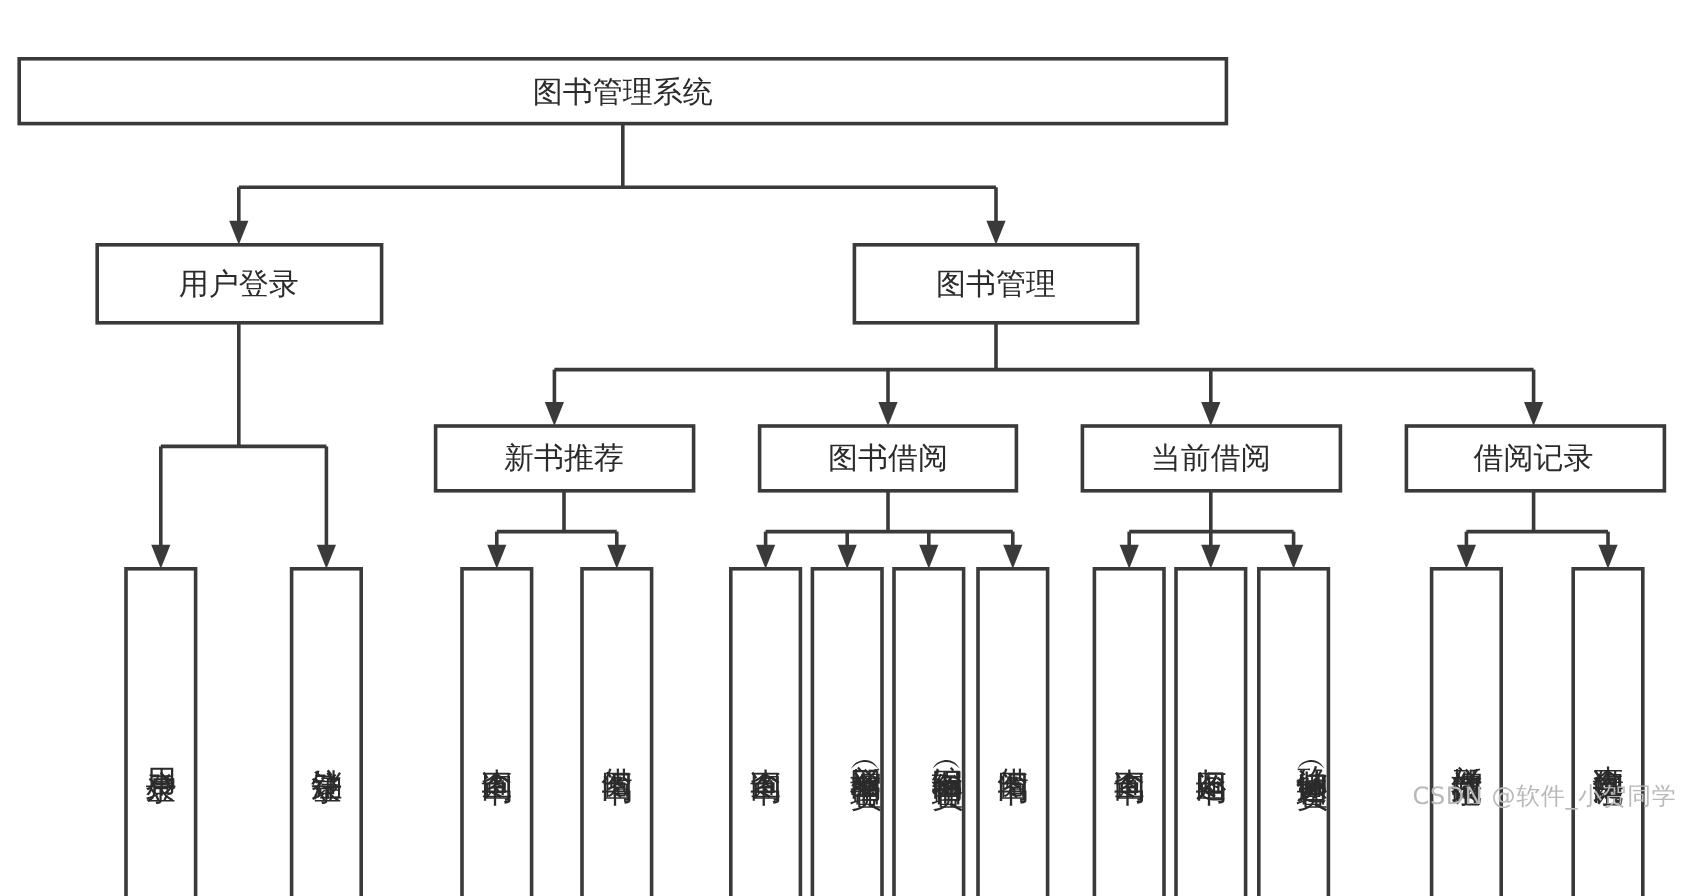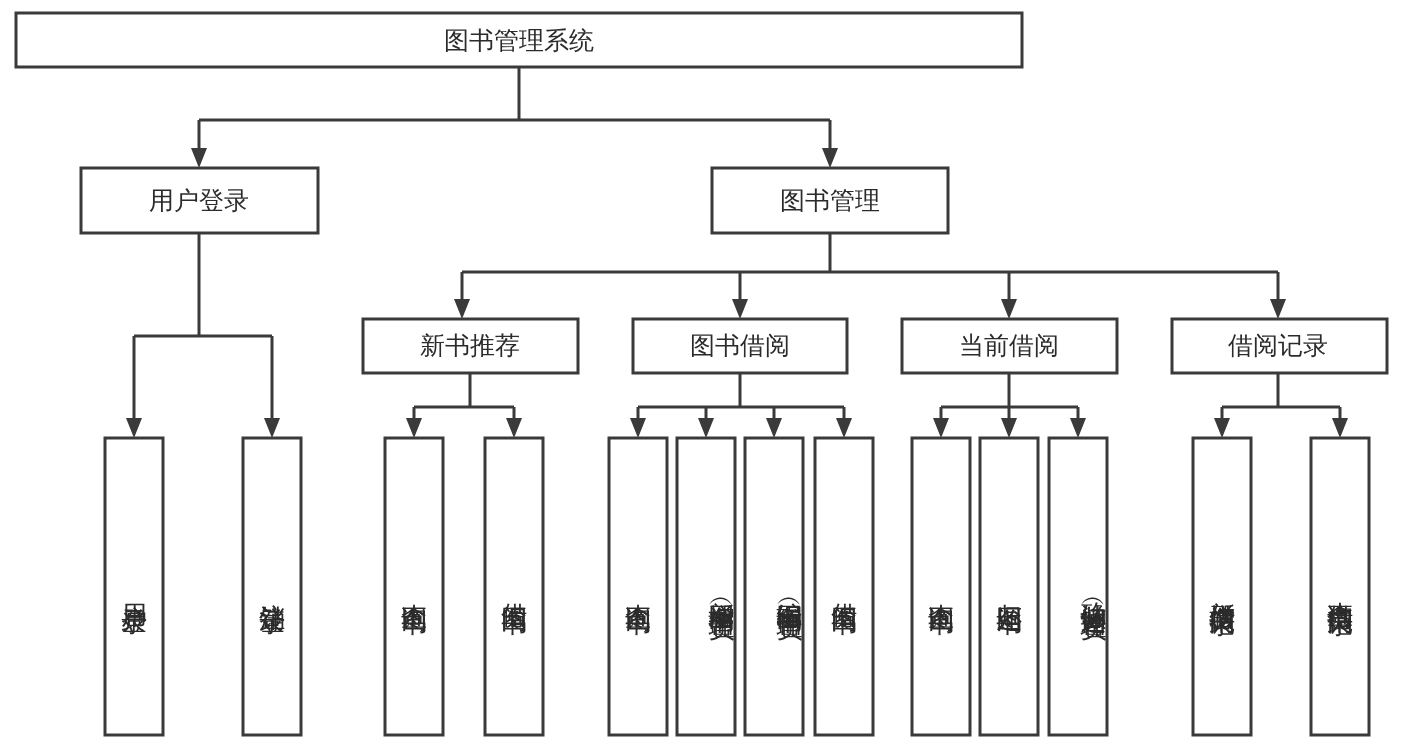--- a/index.html
+++ b/index.html
@@ -11,20 +11,21 @@
     width: 1405px;
     height: 747px;
     font-family: "Liberation Sans", "DejaVu Sans", sans-serif;
     overflow: hidden;
     position: relative;
   }
   #diagram-root {
     position: relative;
     width: 1405px;
     height: 645px;
+    margin-top: 36px;
   }
   svg#flow {
     position: absolute;
     left: 0;
     top: 0;
     width: 1405px;
     height: 747px;
     display: block;
   }
   .node-rect {
@@ -199,13 +200,14 @@
   <div class="node-label-v" style="left:745px; top:438px; width:58px; height:297px; align-items:flex-start; padding-top:6px; box-sizing:border-box;">编辑图书（管理员）</div>
   <div class="node-label-v" style="left:815px; top:438px; width:58px; height:297px;">借阅图书</div>
 
   <div class="node-label-v" style="left:912px; top:438px; width:58px; height:297px;">查询图书</div>
   <div class="node-label-v" style="left:980px; top:438px; width:58px; height:297px;">归还图书</div>
   <div class="node-label-v" style="left:1049px; top:438px; width:58px; height:297px; align-items:flex-start; padding-top:6px; box-sizing:border-box;">确认归还（管理员）</div>
 
   <div class="node-label-v" style="left:1193px; top:438px; width:58px; height:297px;">新增借阅记录</div>
   <div class="node-label-v" style="left:1311px; top:438px; width:58px; height:297px;">查询借阅记录</div>
 
+  <div class="watermark">CSDN @软件_小贺同学</div>
 </div>
 
 </body></html>

